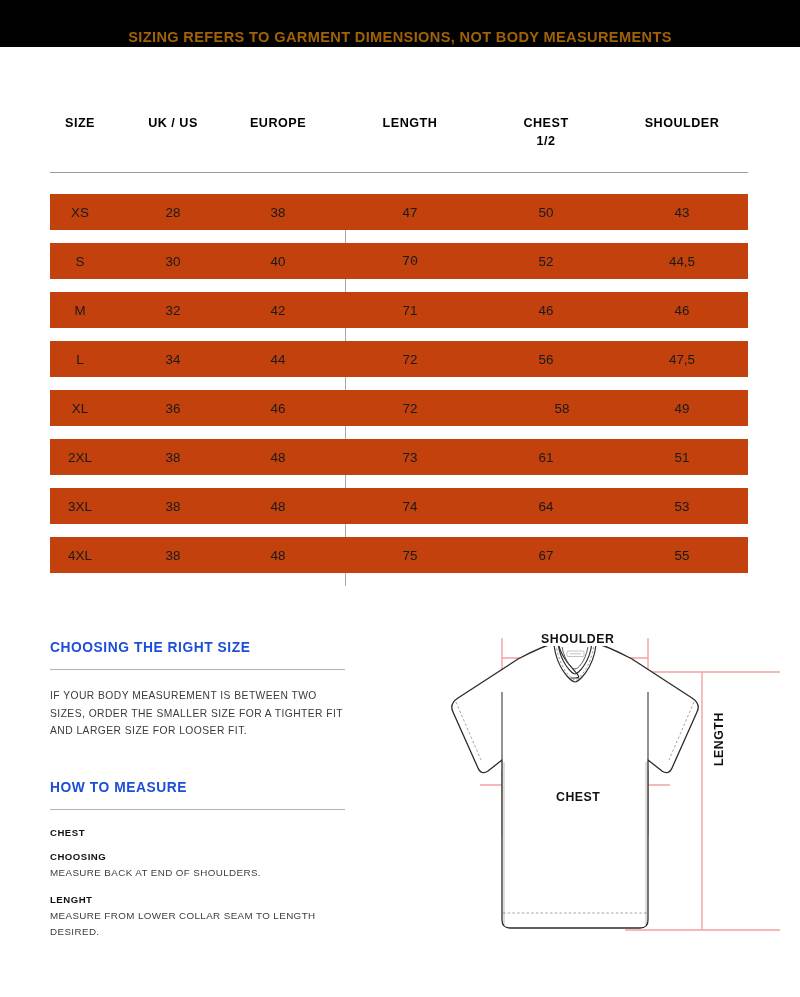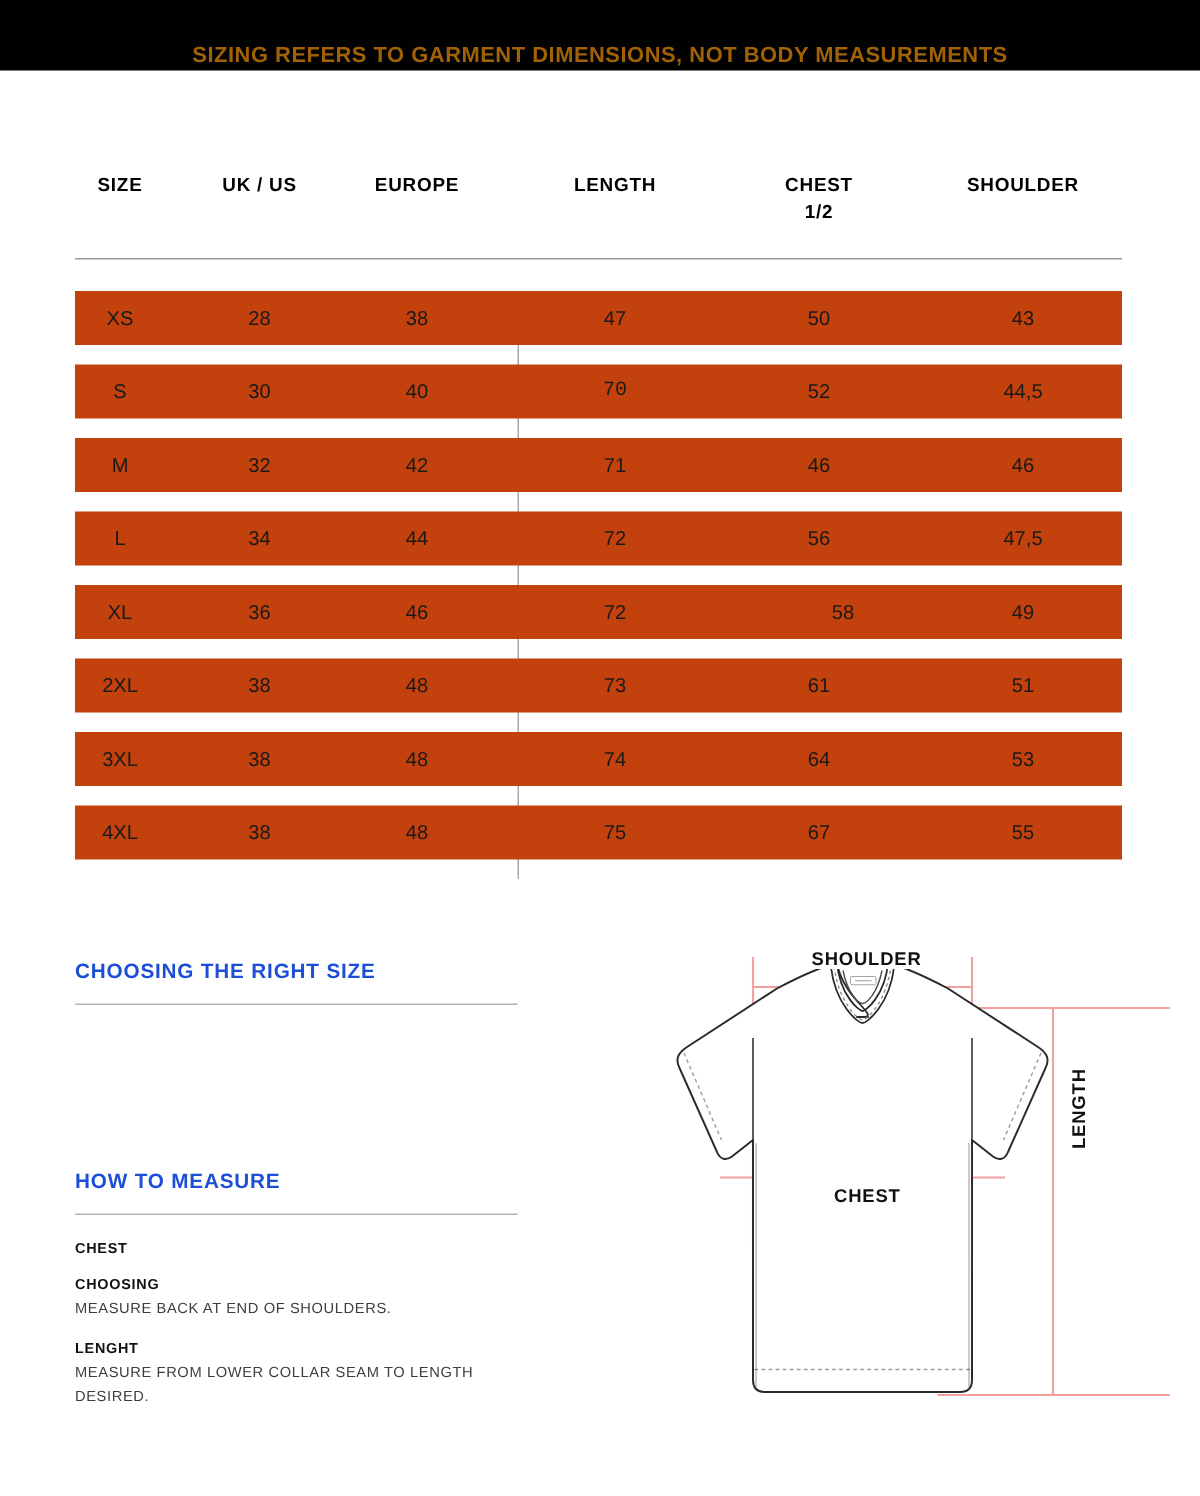--- a/index.html
+++ b/index.html
@@ -203,20 +203,21 @@
         <div class="td" style="left:360px;">75</div>
         <div class="td" style="left:496px;">67</div>
         <div class="td" style="left:632px;">55</div>
       </div>
     </div>
   </div>
 
   <div class="info">
     <div class="info-title">CHOOSING THE RIGHT SIZE</div>
     <div class="info-rule"></div>
+    <div class="info-body">IF YOUR BODY MEASUREMENT IS BETWEEN TWO SIZES, ORDER THE SMALLER SIZE FOR A TIGHTER FIT AND LARGER SIZE FOR LOOSER FIT.</div>
   </div>
 
   <div class="info2">
     <div class="info-title">HOW TO MEASURE</div>
     <div class="info-rule"></div>
 
     <div class="measure-block">
       <div class="measure-term">CHEST</div>
     </div>
 

